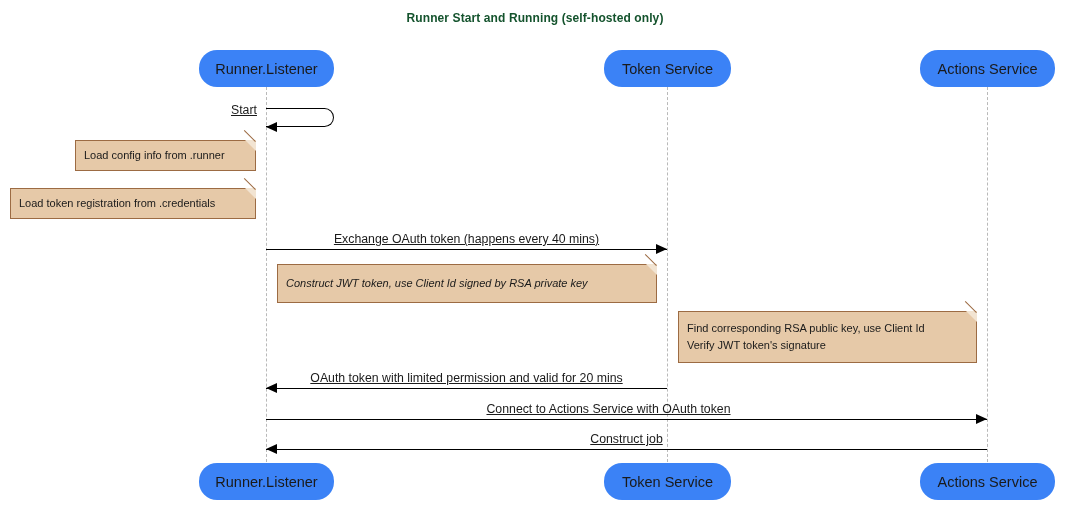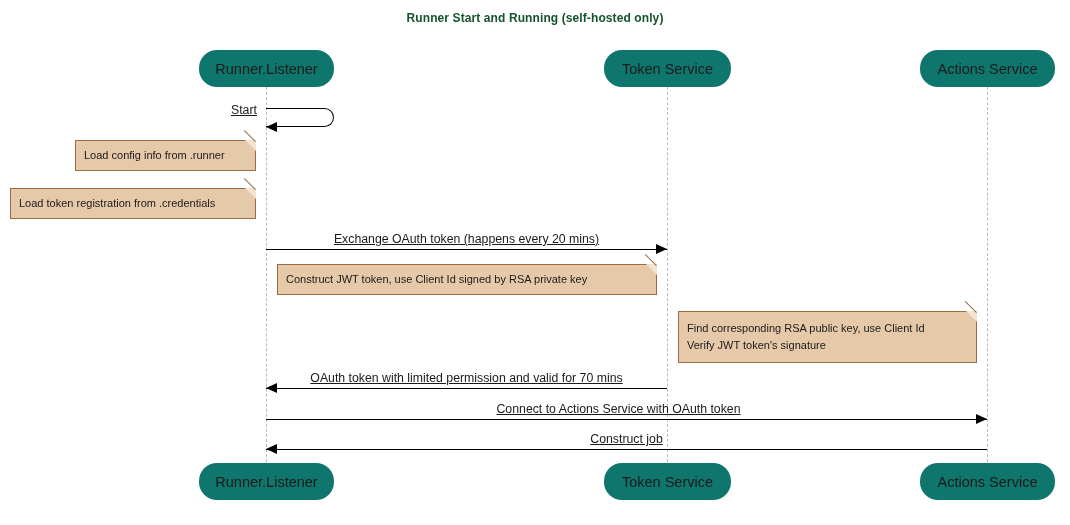--- a/index.html
+++ b/index.html
@@ -26,21 +26,21 @@
     text-align: center;
     font-size: 12px;
     font-weight: bold;
     color: #14532d;
     letter-spacing: 0.1px;
   }
   
   .participant {
     position: absolute;
     height: 37px;
-    background: #0f766e;
+    background: #3b82f6;
     border-radius: 18px;
     display: flex;
     align-items: center;
     justify-content: center;
     font-size: 14.5px;
     color: #1a1a1a;
     box-sizing: border-box;
     z-index: 4;
   }
   
@@ -165,42 +165,42 @@
   </div>
 
   <div class="note" style="left:10px; top:188px; width:246px; height:31px;">
     <div class="note-fold"></div>
     <div class="note-fold-line"></div>
     <div class="note-text">Load token registration from .credentials</div>
   </div>
 
   <div class="msg" style="left:266px; top:249px; width:401px;"></div>
   <div class="arrowhead right" style="left:656px; top:243.5px;"></div>
-  <div class="msg-label center" style="left:266px; top:232px; width:401px;">Exchange OAuth token (happens every 20 mins)</div>
-
-  <div class="note" style="left:277px; top:264px; width:380px; height:31px;">
+  <div class="msg-label center" style="left:266px; top:232px; width:401px;">Exchange OAuth token (happens every 40 mins)</div>
+
+  <div class="note" style="left:277px; top:264px; width:380px; height:39px;font-style:italic;">
     <div class="note-fold"></div>
     <div class="note-fold-line"></div>
     <div class="note-text">Construct JWT token, use Client Id signed by RSA private key</div>
   </div>
 
   <div class="note" style="left:678px; top:311px; width:299px; height:52px;">
     <div class="note-fold"></div>
     <div class="note-fold-line"></div>
     <div class="note-text">Find corresponding RSA public key, use Client Id
 Verify JWT token's signature</div>
   </div>
 
   <div class="msg" style="left:266px; top:388px; width:401px;"></div>
   <div class="arrowhead left" style="left:266px; top:382.5px;"></div>
-  <div class="msg-label center" style="left:266px; top:371px; width:401px;">OAuth token with limited permission and valid for 70 mins</div>
+  <div class="msg-label center" style="left:266px; top:371px; width:401px;">OAuth token with limited permission and valid for 20 mins</div>
 
   <div class="msg" style="left:266px; top:419px; width:721px;"></div>
   <div class="arrowhead right" style="left:976px; top:413.5px;"></div>
-  <div class="msg-label center" style="left:258px; top:402px; width:721px;text-align:center;">Connect to Actions Service with OAuth token</div>
+  <div class="msg-label center" style="left:248px; top:402px; width:721px;text-align:center;">Connect to Actions Service with OAuth token</div>
 
   <div class="msg" style="left:266px; top:449px; width:721px;"></div>
   <div class="arrowhead left" style="left:266px; top:443.5px;"></div>
   <div class="msg-label center" style="left:266px; top:432px; width:721px;">Construct job</div>
 
   <div class="participant" style="left:199px; top:463px; width:135px;">
     <span>Runner.Listener</span>
   </div>
   <div class="participant" style="left:604px; top:463px; width:127px;">
     <span>Token Service</span>

